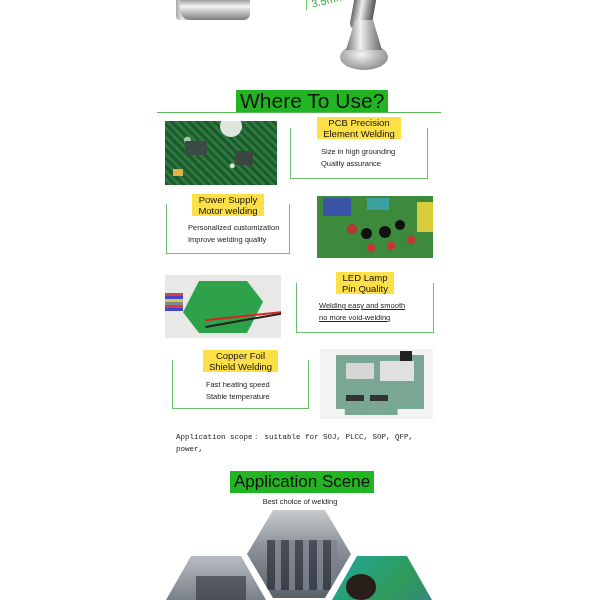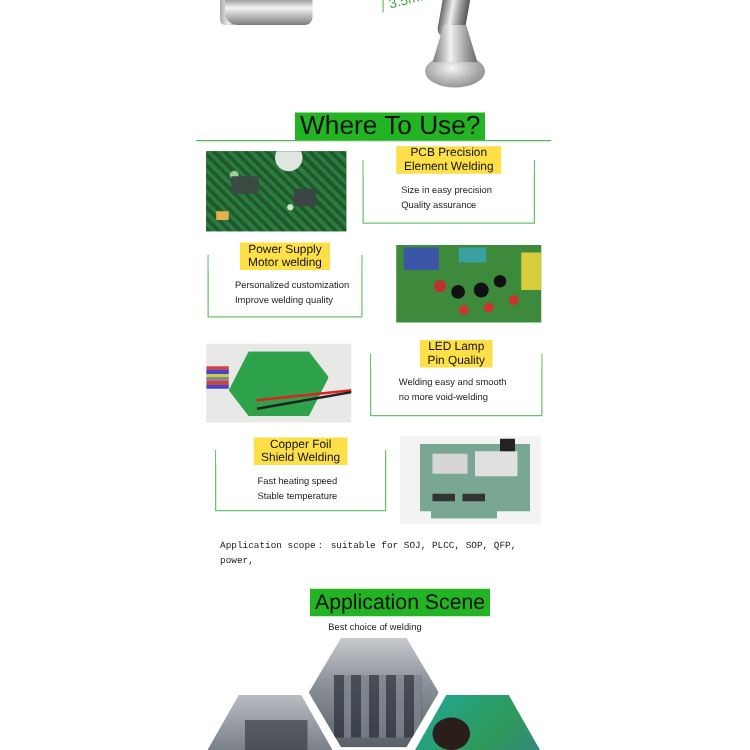--- a/index.html
+++ b/index.html
@@ -102,21 +102,21 @@
   <div style="position:absolute;left:8px;top:48px;width:10px;height:7px;background:#e6b04a;"></div>
 </div>
 <div class="card" style="left:290px; top:128px; width:138px; height:51px;">
   <div class="card-title" style="top:-12px;">
     <span class="card-title-inner">
       <span>PCB Precision</span><br>
       <span>Element Welding</span>
     </span>
   </div>
   <div class="card-body" style="left:30px; top:17px;">
-    <div>Size in easy precision</div>
+    <div>Size in high grounding</div>
     <div>Quality assurance</div>
   </div>
 </div>
 
 <div class="card" style="left:166px; top:204px; width:124px; height:50px;">
   <div class="card-title" style="top:-11px;">
     <span class="card-title-inner">
       <span>Power Supply</span><br>
       <span>Motor welding</span>
     </span>
@@ -145,21 +145,21 @@
   <div style="position:absolute;left:40px;top:40px;width:80px;height:2px;background:#d22;transform:rotate(-6deg);"></div>
   <div style="position:absolute;left:40px;top:44px;width:80px;height:2px;background:#222;transform:rotate(-10deg);"></div>
 </div>
 <div class="card" style="left:296px; top:283px; width:138px; height:50px;">
   <div class="card-title" style="top:-12px;">
     <span class="card-title-inner">
       <span>LED Lamp</span><br>
       <span>Pin Quality</span>
     </span>
   </div>
-  <div class="card-body" style="left:22px; top:16px;">
+  <div class="card-body" style="left:22px; top:16px;text-decoration:underline;">
     <div>Welding easy and smooth</div>
     <div>no more void-welding</div>
   </div>
 </div>
 
 <div class="card" style="left:172px; top:360px; width:137px; height:49px;">
   <div class="card-title" style="top:-11px;">
     <span class="card-title-inner">
       <span>Copper Foil</span><br>
       <span>Shield Welding</span>
@@ -176,21 +176,21 @@
   <div style="position:absolute;left:60px;top:12px;width:34px;height:20px;background:#e0e0e0;"></div>
   <div style="position:absolute;left:80px;top:2px;width:12px;height:10px;background:#222;"></div>
   <div style="position:absolute;left:26px;top:46px;width:18px;height:6px;background:#333;"></div>
   <div style="position:absolute;left:50px;top:46px;width:18px;height:6px;background:#333;"></div>
 </div>
 
 <div class="scope-text">
   <div>Application scope： suitable for SOJ, PLCC, SOP, QFP, power,</div>
 </div>
 
-<div class="section-title" style="left:248px; top:471px; font-size:17px;">Application Scene</div>
+<div class="section-title" style="left:230px; top:471px; font-size:17px;">Application Scene</div>
 <div class="subtitle" style="top:497px;">Best choice of welding</div>
 
 <div class="hex" style="left:247px; top:510px; width:104px; height:88px; background:linear-gradient(180deg,#c8ccd0 0%,#8d939a 40%,#5a6068 100%);">
   <div style="position:absolute;left:20px;top:30px;width:70px;height:50px;background:repeating-linear-gradient(90deg,#2a2f38 0 8px,#7a8290 8px 14px);opacity:0.7;"></div>
 </div>
 <div class="hex" style="left:166px; top:556px; width:100px; height:88px; background:linear-gradient(180deg,#b8bcc2 0%,#7a8088 50%,#3a3f46 100%);">
   <div style="position:absolute;left:30px;top:20px;width:50px;height:40px;background:#2b3038;opacity:0.6;"></div>
 </div>
 <div class="hex" style="left:332px; top:556px; width:100px; height:88px; background:linear-gradient(135deg,#1fa89a 0%,#2e9a5a 50%,#3a7a9a 100%);">
   <div style="position:absolute;left:14px;top:18px;width:30px;height:26px;border-radius:50%;background:#2a1e1a;"></div>

